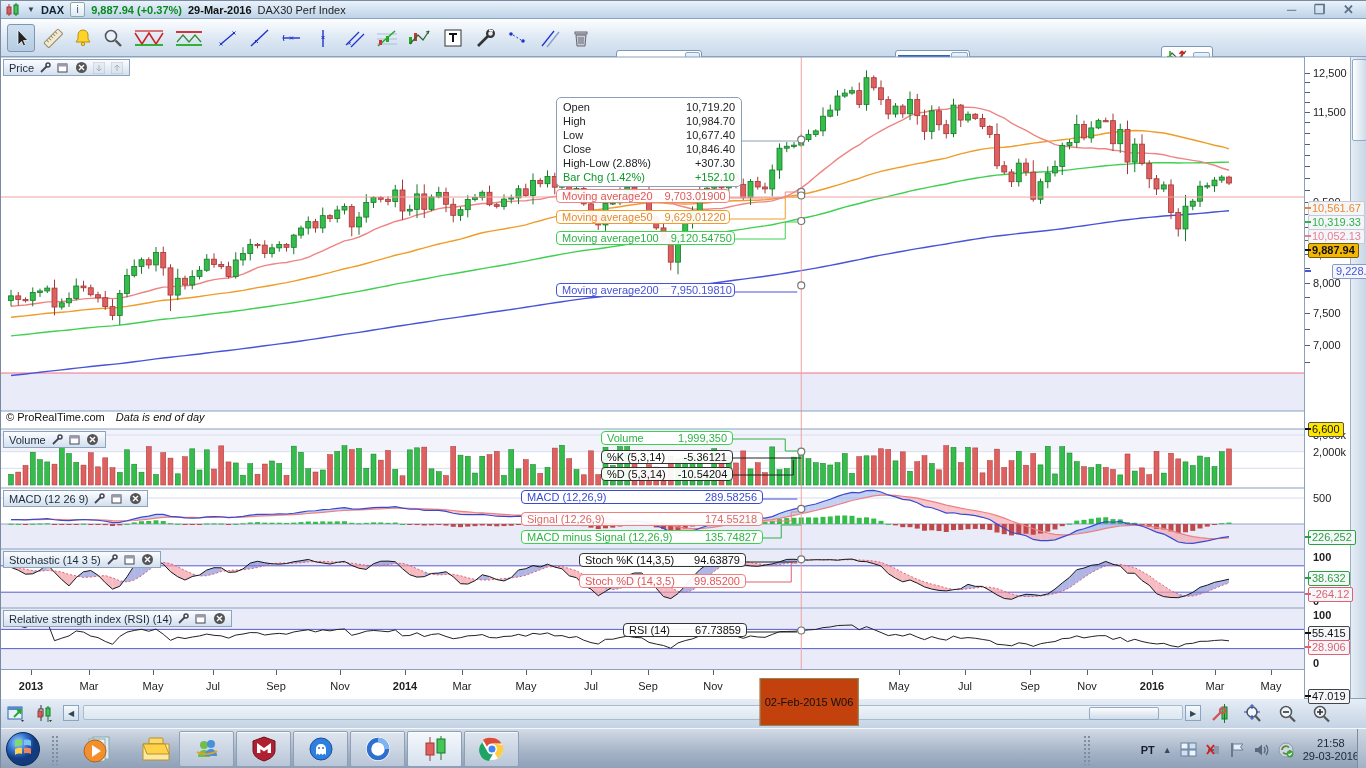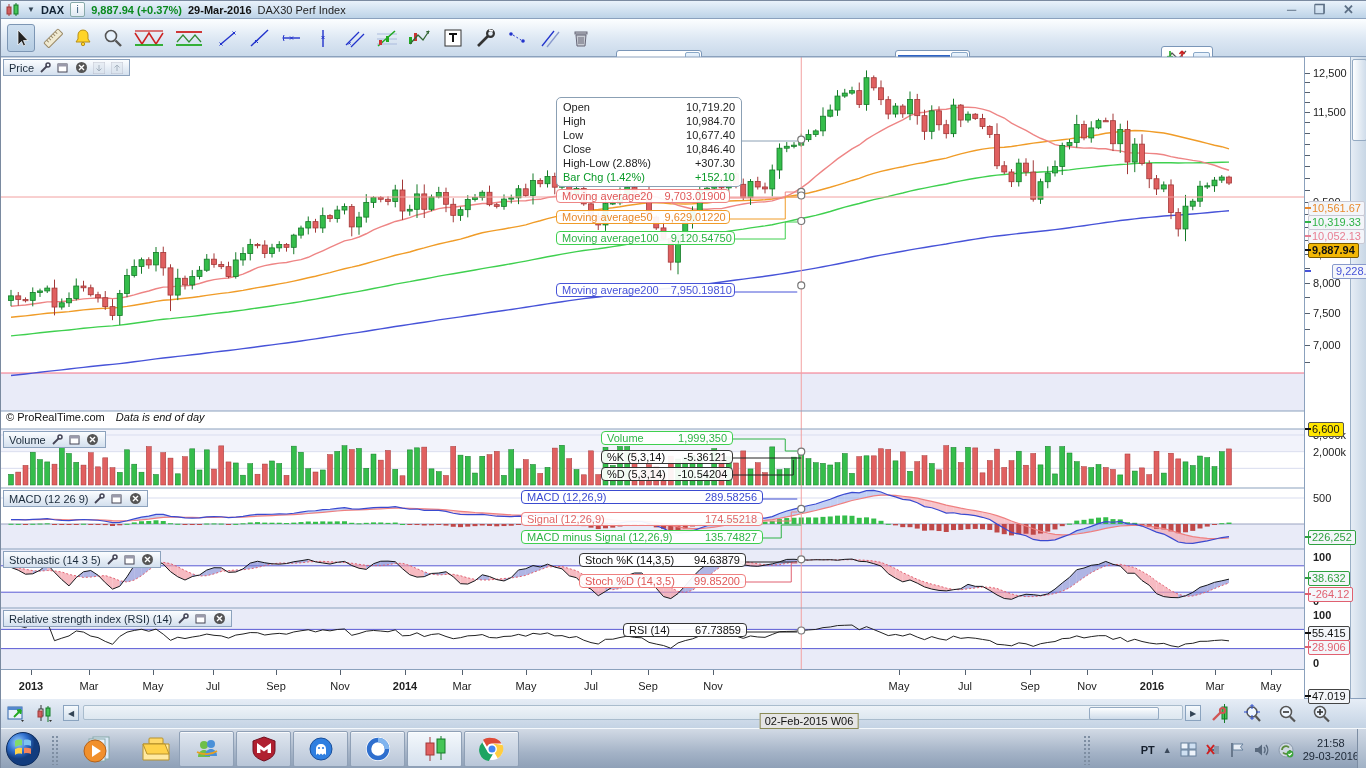--- a/index.html
+++ b/index.html
@@ -42,22 +42,22 @@
   
   #right-axis{position:absolute;left:1303px;top:56px;width:45px;height:641px;background:#fff;border-left:1px solid #8ba1bd;z-index:5;}
   .alabel{position:absolute;left:8px;font-size:11px;color:#222;white-space:nowrap;}
   .tickmark{position:absolute;left:0;width:5px;height:1px;background:#55606e;}
   .badge{position:absolute;left:3px;font-size:11px;line-height:13px;padding:0 3px;border:1px solid #99a;
     border-radius:2px;background:rgba(244,246,250,.97);white-space:nowrap;}
   .bdash{position:absolute;left:0;width:6px;height:2px;}
   #xaxis{position:absolute;left:0;top:668px;width:1303px;height:29px;background:#fff;border-top:1px solid #8ba1bd;z-index:5;}
   .xlabel{position:absolute;top:10px;transform:translateX(-50%);font-size:11px;color:#222;white-space:nowrap;}
   .xtick{position:absolute;top:0;width:1px;height:5px;background:#55606e;}
-  #xhl{position:absolute;top:8px;transform:translateX(-50%);background:#e5e5e5;border:1px solid #8a8a55;
-    padding:0 4px;line-height:14px;font-size:11px;color:#111;z-index:6;margin-top:35px;}
+  #xhl{position:absolute;top:8px;transform:translateX(-50%);background:#c2410c;border:1px solid #8a8a55;
+    padding:16px 4px;line-height:14px;font-size:11px;color:#111;z-index:6;}
   
   #statusbar{position:absolute;left:0;top:697px;width:1366px;height:30px;
     background:linear-gradient(#e6edf6,#c4d3e4);border-top:1px solid #8ba1bd;box-sizing:border-box;}
   .sbtn{position:absolute;top:3px;width:24px;height:24px;display:flex;align-items:center;justify-content:center;}
   .sq{position:absolute;width:16px;height:16px;background:linear-gradient(#f6fafd,#d2dfec);border:1px solid #8aa3bf;
     display:flex;align-items:center;justify-content:center;font-size:8px;color:#345;box-sizing:border-box;}
   #hscroll{position:absolute;left:82px;top:6px;width:1100px;height:15px;background:linear-gradient(#eef3f8,#dde7f0);
     border:1px solid #a9bccd;border-radius:2px;box-sizing:border-box;}
   #hthumb{position:absolute;left:1005px;top:1px;width:68px;height:11px;background:linear-gradient(#fdfeff,#cfdcea);
     border:1px solid #94aac2;border-radius:2px;}

